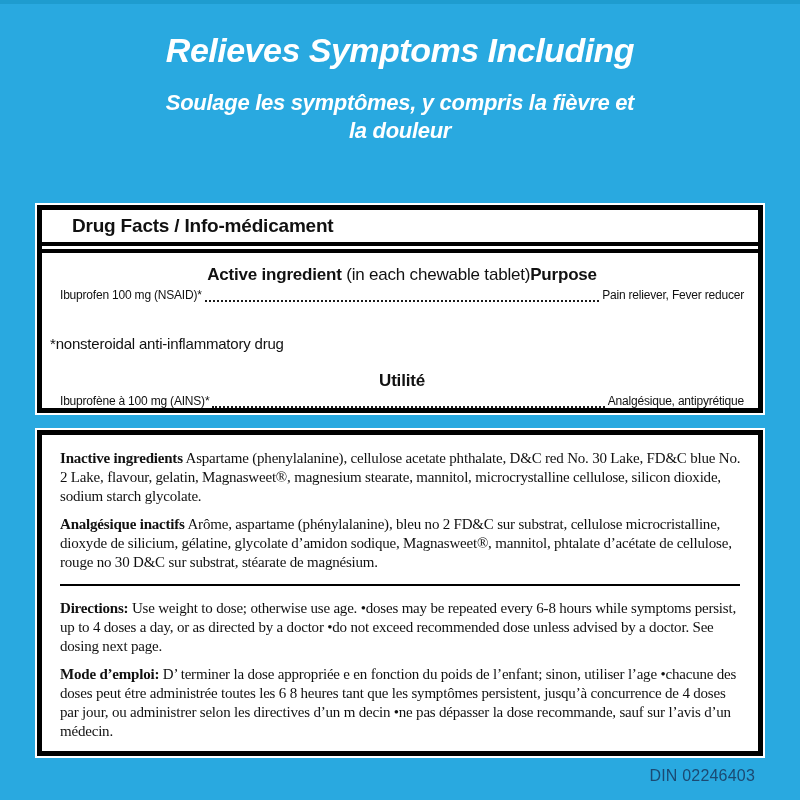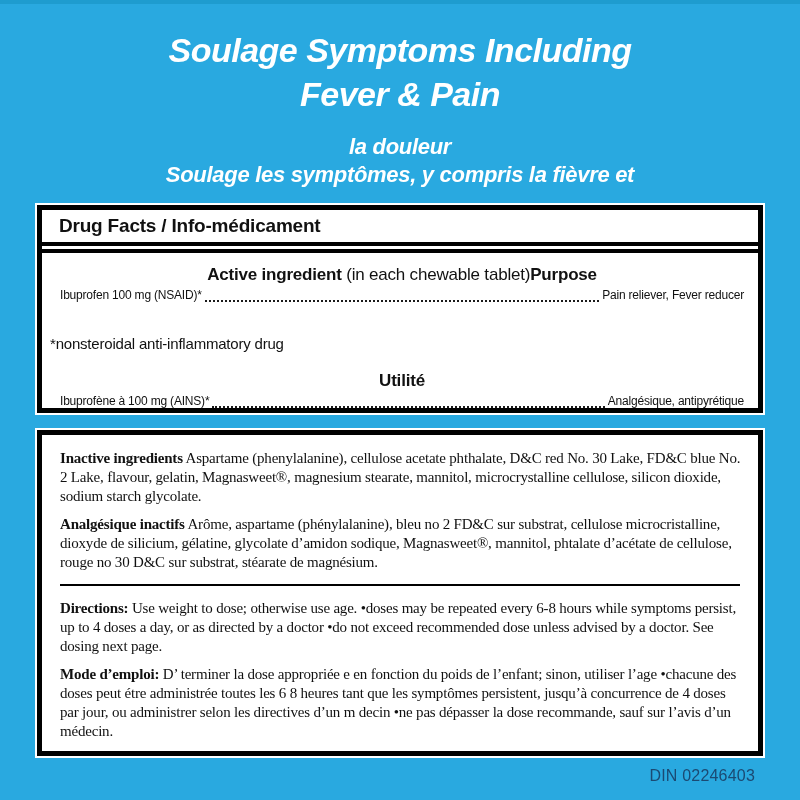--- a/index.html
+++ b/index.html
@@ -30,21 +30,21 @@
     position: absolute; left: 37px; width: 726px;
     background: #ffffff;
     border: 5px solid #000;
     box-shadow: 0 0 0 2px #ffffff;
     box-sizing: border-box;
   }
   .box-drug-facts { top: 205px; height: 208px; }
   .box-info       { top: 430px; height: 326px; }
 
   .df-title {
-    padding: 5px 10px 5px 17px;
+    padding: 5px 10px 5px 30px;
     font-size: 19px; font-weight: bold; letter-spacing: -0.2px;
     border-bottom: 4px solid #000;
   }
   .df-gap { height: 3px; background: #fff; }
   .df-content {
     border-top: 4px solid #000;
     padding: 11px 14px 0 18px;
     letter-spacing: -0.2px;
   }
   .sec-head {
@@ -83,26 +83,25 @@
   }
 </style>
 </head>
 <body>
 
 <div class="canvas">
   <div class="top-strip"></div>
 
   <div class="header">
     <div class="main-title">
-      <div>Soulage Symptoms Including</div>
-      <div>Fever &amp; Pain</div>
+      <div>Relieves Symptoms Including</div>
     </div>
     <div class="sub-title">
+      <div>Soulage les symptômes, y compris la fièvre et</div>
       <div>la douleur</div>
-      <div>Soulage les symptômes, y compris la fièvre et</div>
     </div>
   </div>
 
   <div class="box box-drug-facts">
     <div class="df-title">Drug Facts / Info-médicament</div>
     <div class="df-gap"></div>
     <div class="df-content">
 
       <div class="sec-head">
         <span><span class="bold">Active ingredient</span><span> (in each chewable tablet)</span></span>

